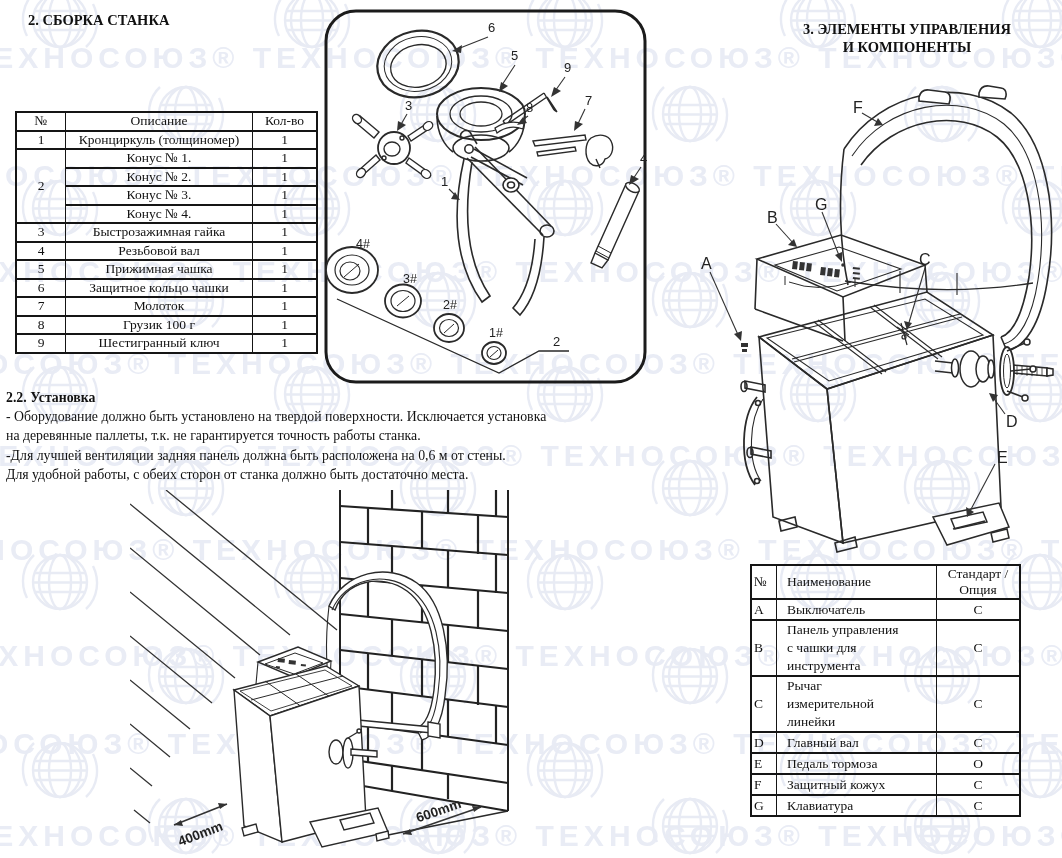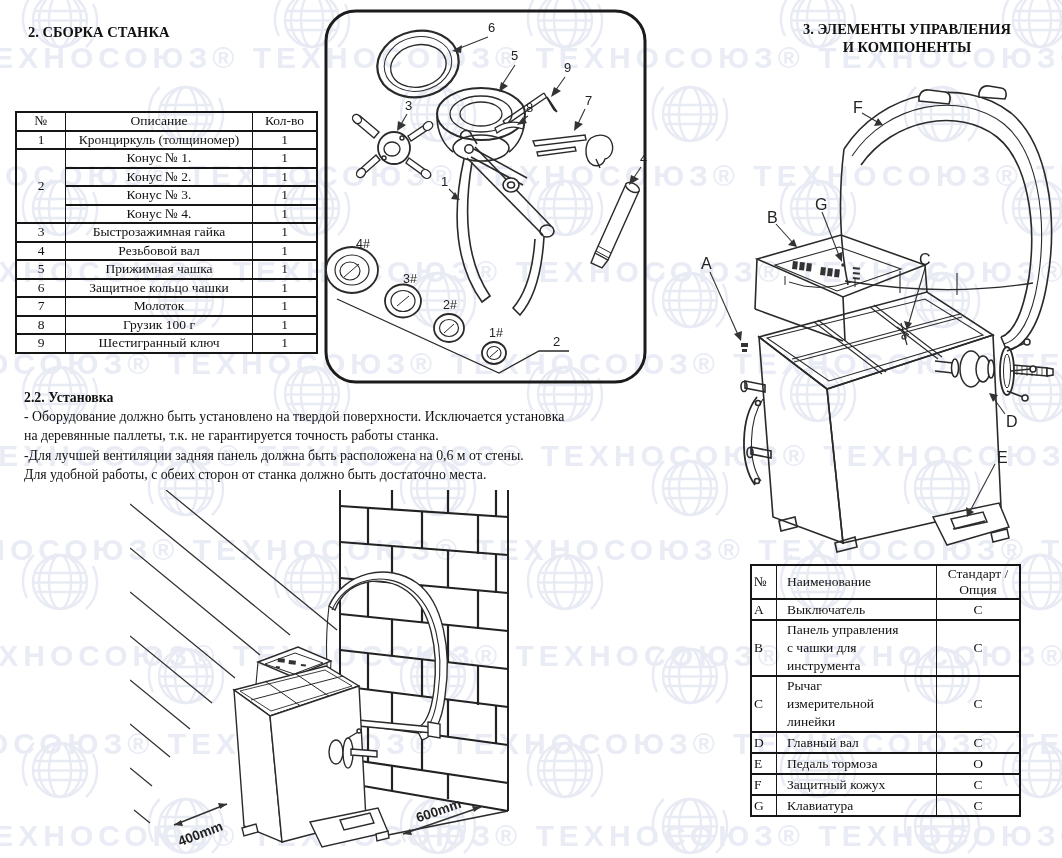--- a/index.html
+++ b/index.html
@@ -379,21 +379,21 @@
         <g stroke="#e8ebf4" stroke-width="2.4" fill="none" transform="translate(942,826)">
         <circle r="27"></circle>
         <ellipse rx="11" ry="27"></ellipse>
         <ellipse rx="21" ry="27"></ellipse>
         <path d="M-26,-9 H26 M-27,0.5 H27 M-25,10 H25"></path>
         <path d="M-33,16 C-40,2 -38,-16 -26,-27 M33,-16 C40,-2 38,16 26,27"></path>
       </g>
       </g>
   </svg>
 
-  <div class="layer h-main" style="left:28px;top:24px;">2.  СБОРКА СТАНКА</div>
+  <div class="layer h-main" style="left:28px;top:12px;">2.  СБОРКА СТАНКА</div>
 
   <div class="layer h-main" id="heading-3" style="left:757px;top:20px;">
     <div>3. ЭЛЕМЕНТЫ УПРАВЛЕНИЯ</div>
     <div>И КОМПОНЕНТЫ</div>
   </div>
 
   <table class="doc layer" id="parts-table" style="left:15px;top:111px;">
     <thead>
       <tr>
         <th class="col-num">№</th>
@@ -580,21 +580,21 @@
     <text class="num-label" x="82" y="102">3</text>
     <text class="num-label" x="317" y="155">4</text>
     <text class="num-label" x="118" y="178">1</text>
     <text class="num-label" x="230" y="338">2</text>
     <text class="tag-label" x="33" y="240">4#</text>
     <text class="tag-label" x="80" y="275">3#</text>
     <text class="tag-label" x="120" y="301">2#</text>
     <text class="tag-label" x="166" y="329">1#</text>
   </svg>
 
-  <div class="layer" id="setup-section" style="left:24px;top:388px;">
+  <div class="layer" id="setup-section" style="left:6px;top:388px;">
     <div id="setup-title">2.2. Установка</div>
     <div>- Оборудование должно быть установлено на твердой поверхности. Исключается установка</div>
     <div>на деревянные паллеты, т.к. не гарантируется точность работы станка.</div>
     <div>-Для лучшей вентиляции задняя панель должна быть расположена на 0,6 м от стены.</div>
     <div>Для удобной работы, с обеих сторон от станка должно быть достаточно места.</div>
   </div>
 
   <svg class="layer" style="left:130px;top:490px;" width="420" height="368" viewBox="0 0 420 368">
 
     <g stroke="#333" stroke-width="1.3">

